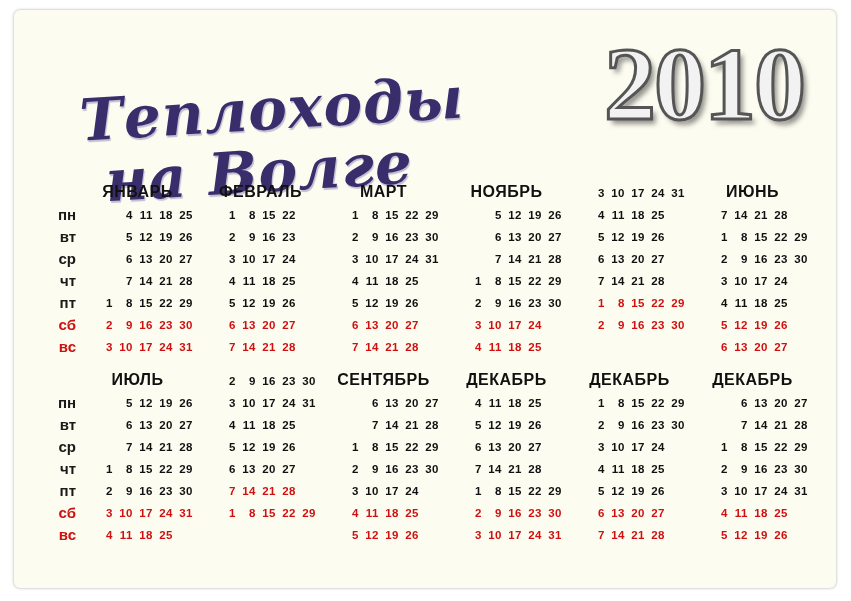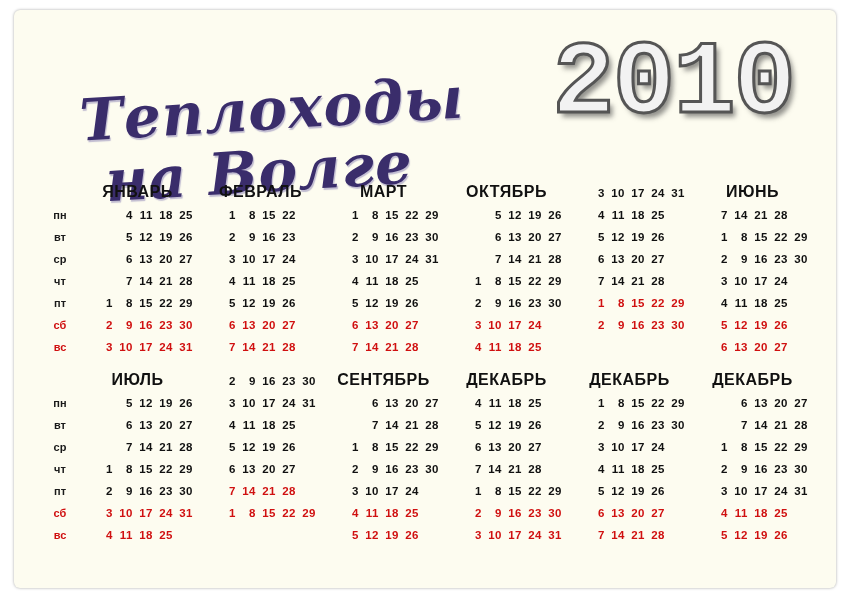--- a/index.html
+++ b/index.html
@@ -47,23 +47,23 @@
     transform: rotate(-3.5deg);
     transform-origin: left top;
     white-space: pre-line;
   }
   .script-title .l2 {
     display: block;
     margin-left: 22px;
   }
   .year {
     position: absolute;
-    right: 42px;
+    right: 32px;
     top: 22px;
-    font-family: Liberation Mono, monospace;
+    font-family: Liberation Serif, serif;
     font-weight: bold;
     font-size: 104px;
     line-height: 104px;
     letter-spacing: -2px;
     color: #f2f2f2;
     -webkit-text-stroke: 3px #555;
     text-shadow: 4px 5px 5px rgba(60,60,60,0.55);
   }
 
   
@@ -81,24 +81,24 @@
     margin-top: 12px;
   }
   .daycol {
     width: 40px;
     padding-top: 22px;
     flex: 0 0 40px;
   }
   .daycol .dn {
     height: 22px;
     line-height: 22px;
-    font-size: 11px;
+    font-size: 15px;
     font-weight: bold;
     color: #1a1a1a;
-    text-align: center;
+    text-align: right;
     padding-left: 8px;
   }
   .daycol .dn.we {
     color: #d01010;
   }
   .month {
     flex: 0 0 123px;
     width: 123px;
   }
   .month .mname {
@@ -179,21 +179,21 @@
             <div class="mname">МАРТ</div>
             <div class="wrow"><span>1</span><span>8</span><span>15</span><span>22</span><span>29</span></div>
             <div class="wrow"><span>2</span><span>9</span><span>16</span><span>23</span><span>30</span></div>
             <div class="wrow"><span>3</span><span>10</span><span>17</span><span>24</span><span>31</span></div>
             <div class="wrow"><span>4</span><span>11</span><span>18</span><span>25</span><span></span></div>
             <div class="wrow"><span>5</span><span>12</span><span>19</span><span>26</span><span></span></div>
             <div class="wrow we"><span>6</span><span>13</span><span>20</span><span>27</span><span></span></div>
             <div class="wrow we"><span>7</span><span>14</span><span>21</span><span>28</span><span></span></div>
           </div>
           <div class="month">
-            <div class="mname">ОКТЯБРЬ</div>
+            <div class="mname">НОЯБРЬ</div>
             <div class="wrow"><span></span><span>5</span><span>12</span><span>19</span><span>26</span></div>
             <div class="wrow"><span></span><span>6</span><span>13</span><span>20</span><span>27</span></div>
             <div class="wrow"><span></span><span>7</span><span>14</span><span>21</span><span>28</span></div>
             <div class="wrow"><span>1</span><span>8</span><span>15</span><span>22</span><span>29</span></div>
             <div class="wrow"><span>2</span><span>9</span><span>16</span><span>23</span><span>30</span></div>
             <div class="wrow we"><span>3</span><span>10</span><span>17</span><span>24</span><span></span></div>
             <div class="wrow we"><span>4</span><span>11</span><span>18</span><span>25</span><span></span></div>
           </div>
           <div class="month">
             <div class="wrow"><span>3</span><span>10</span><span>17</span><span>24</span><span>31</span></div>

